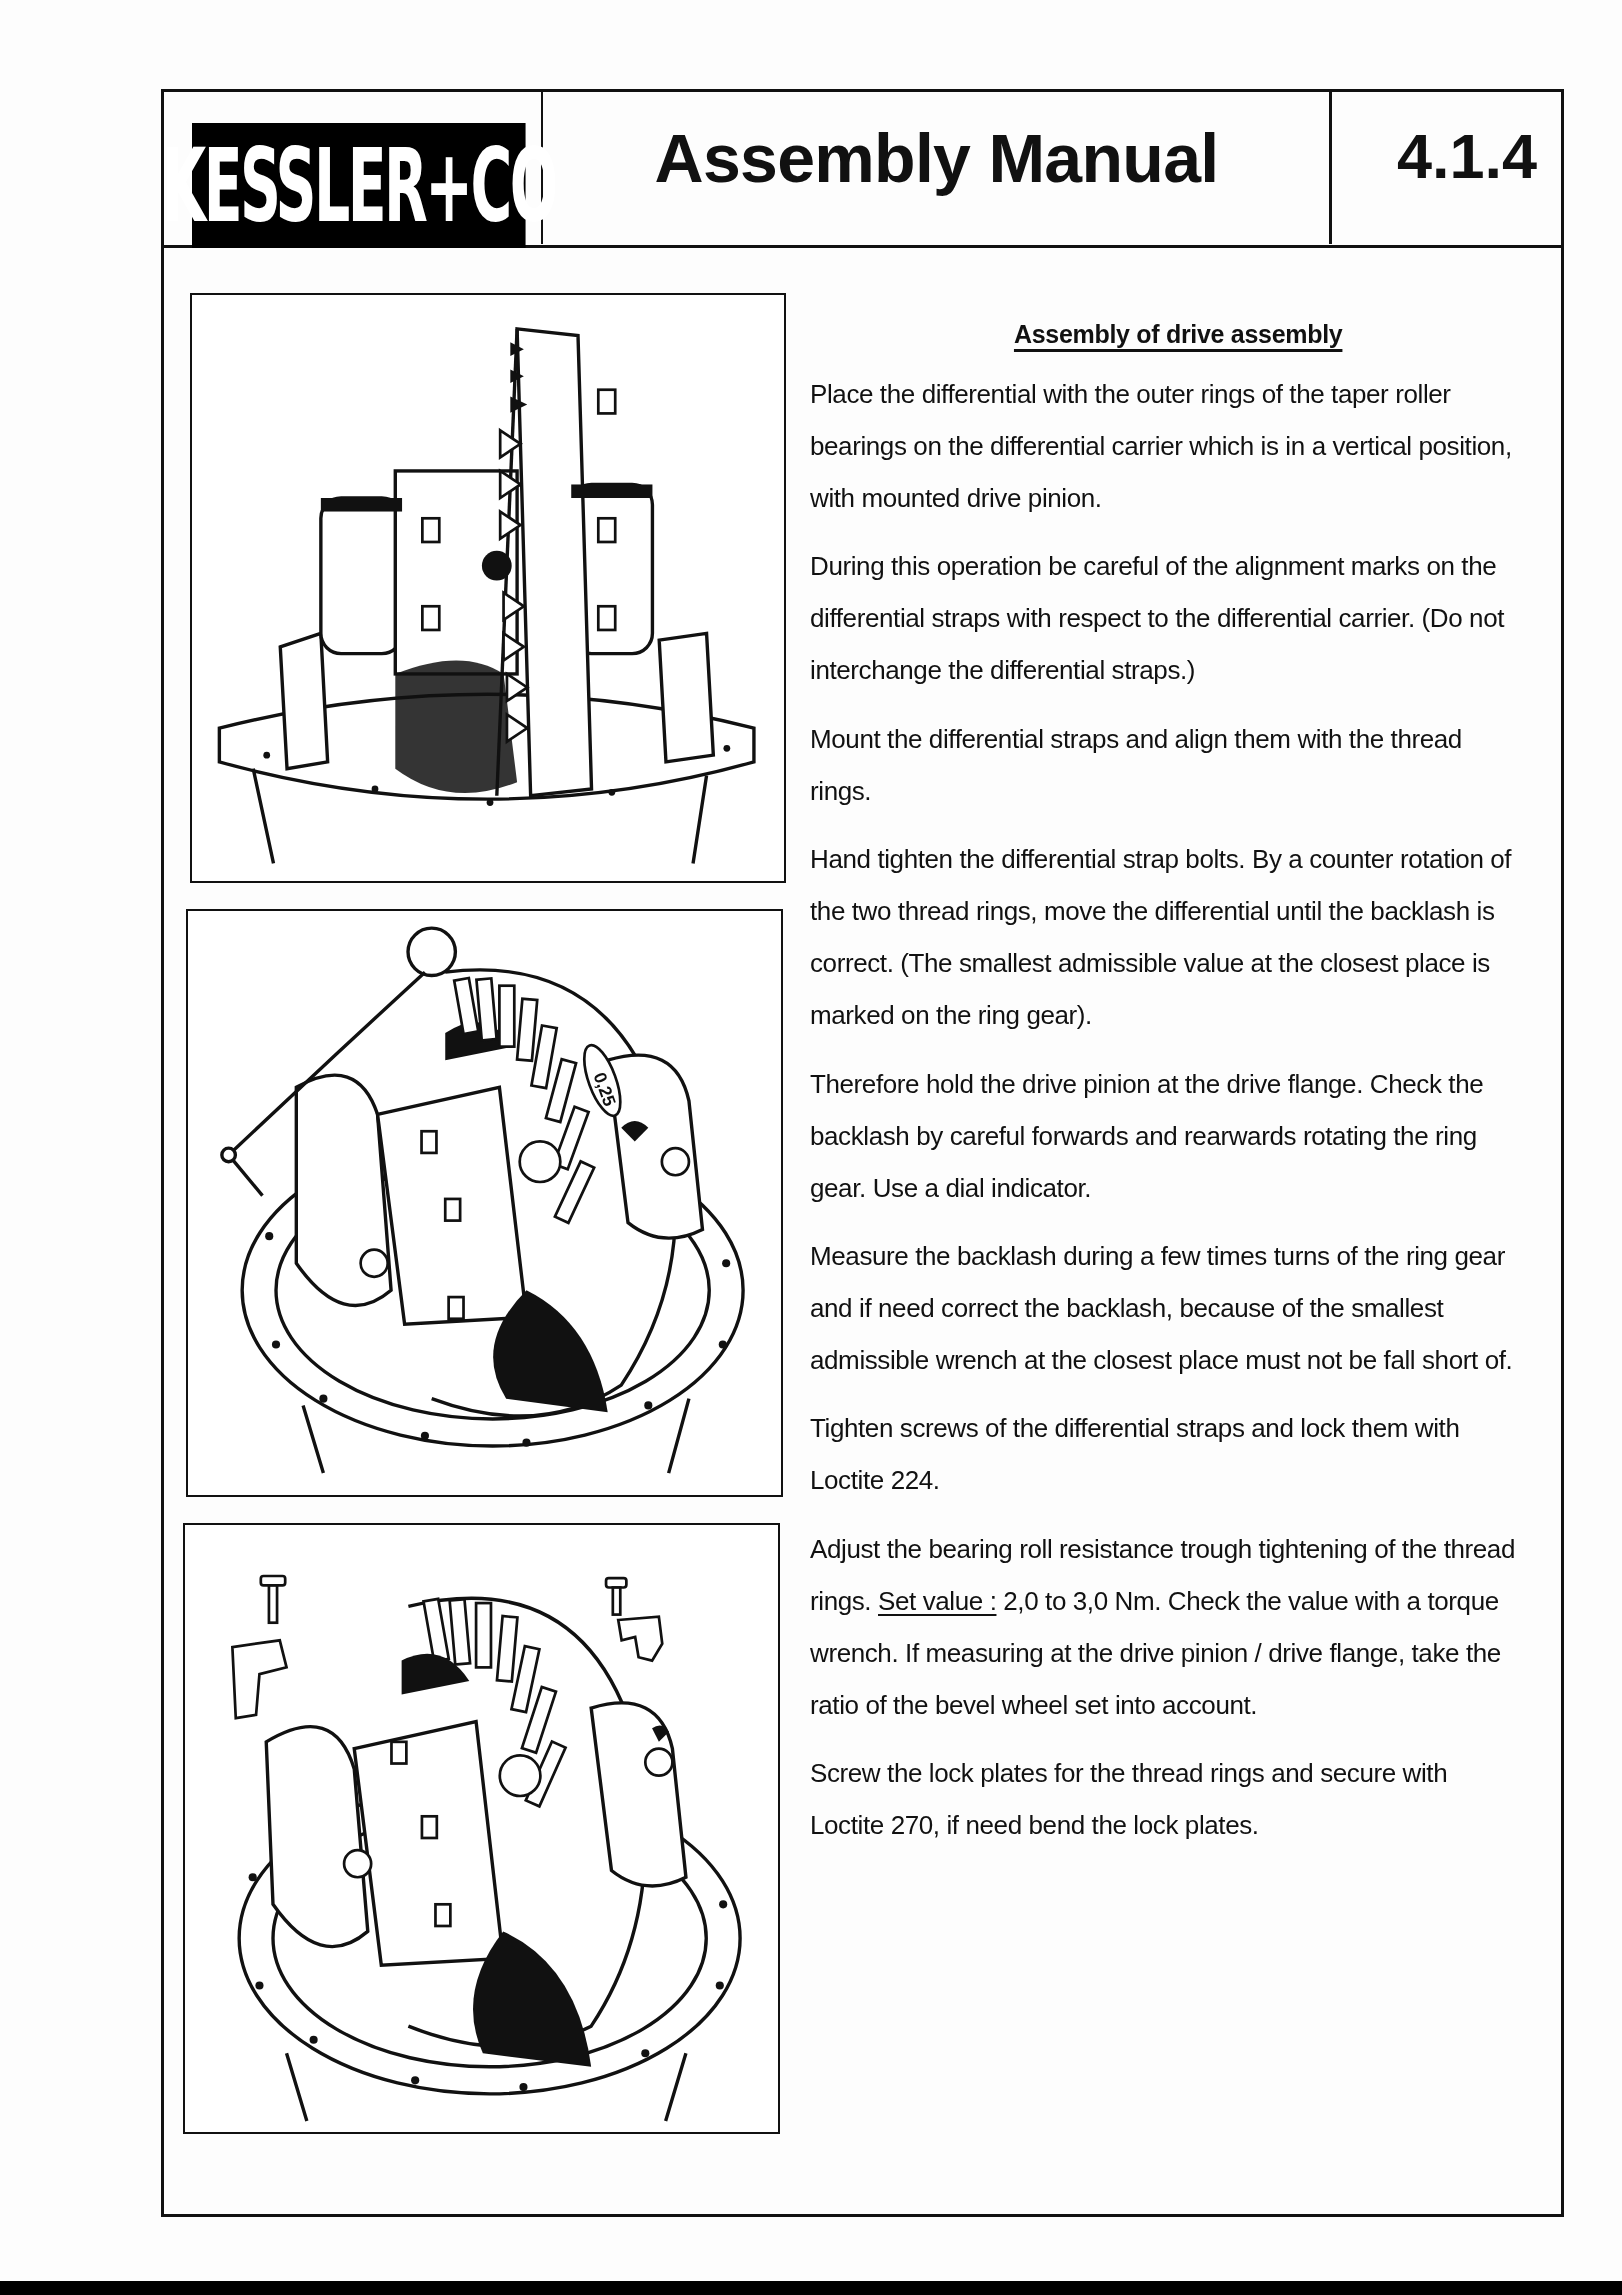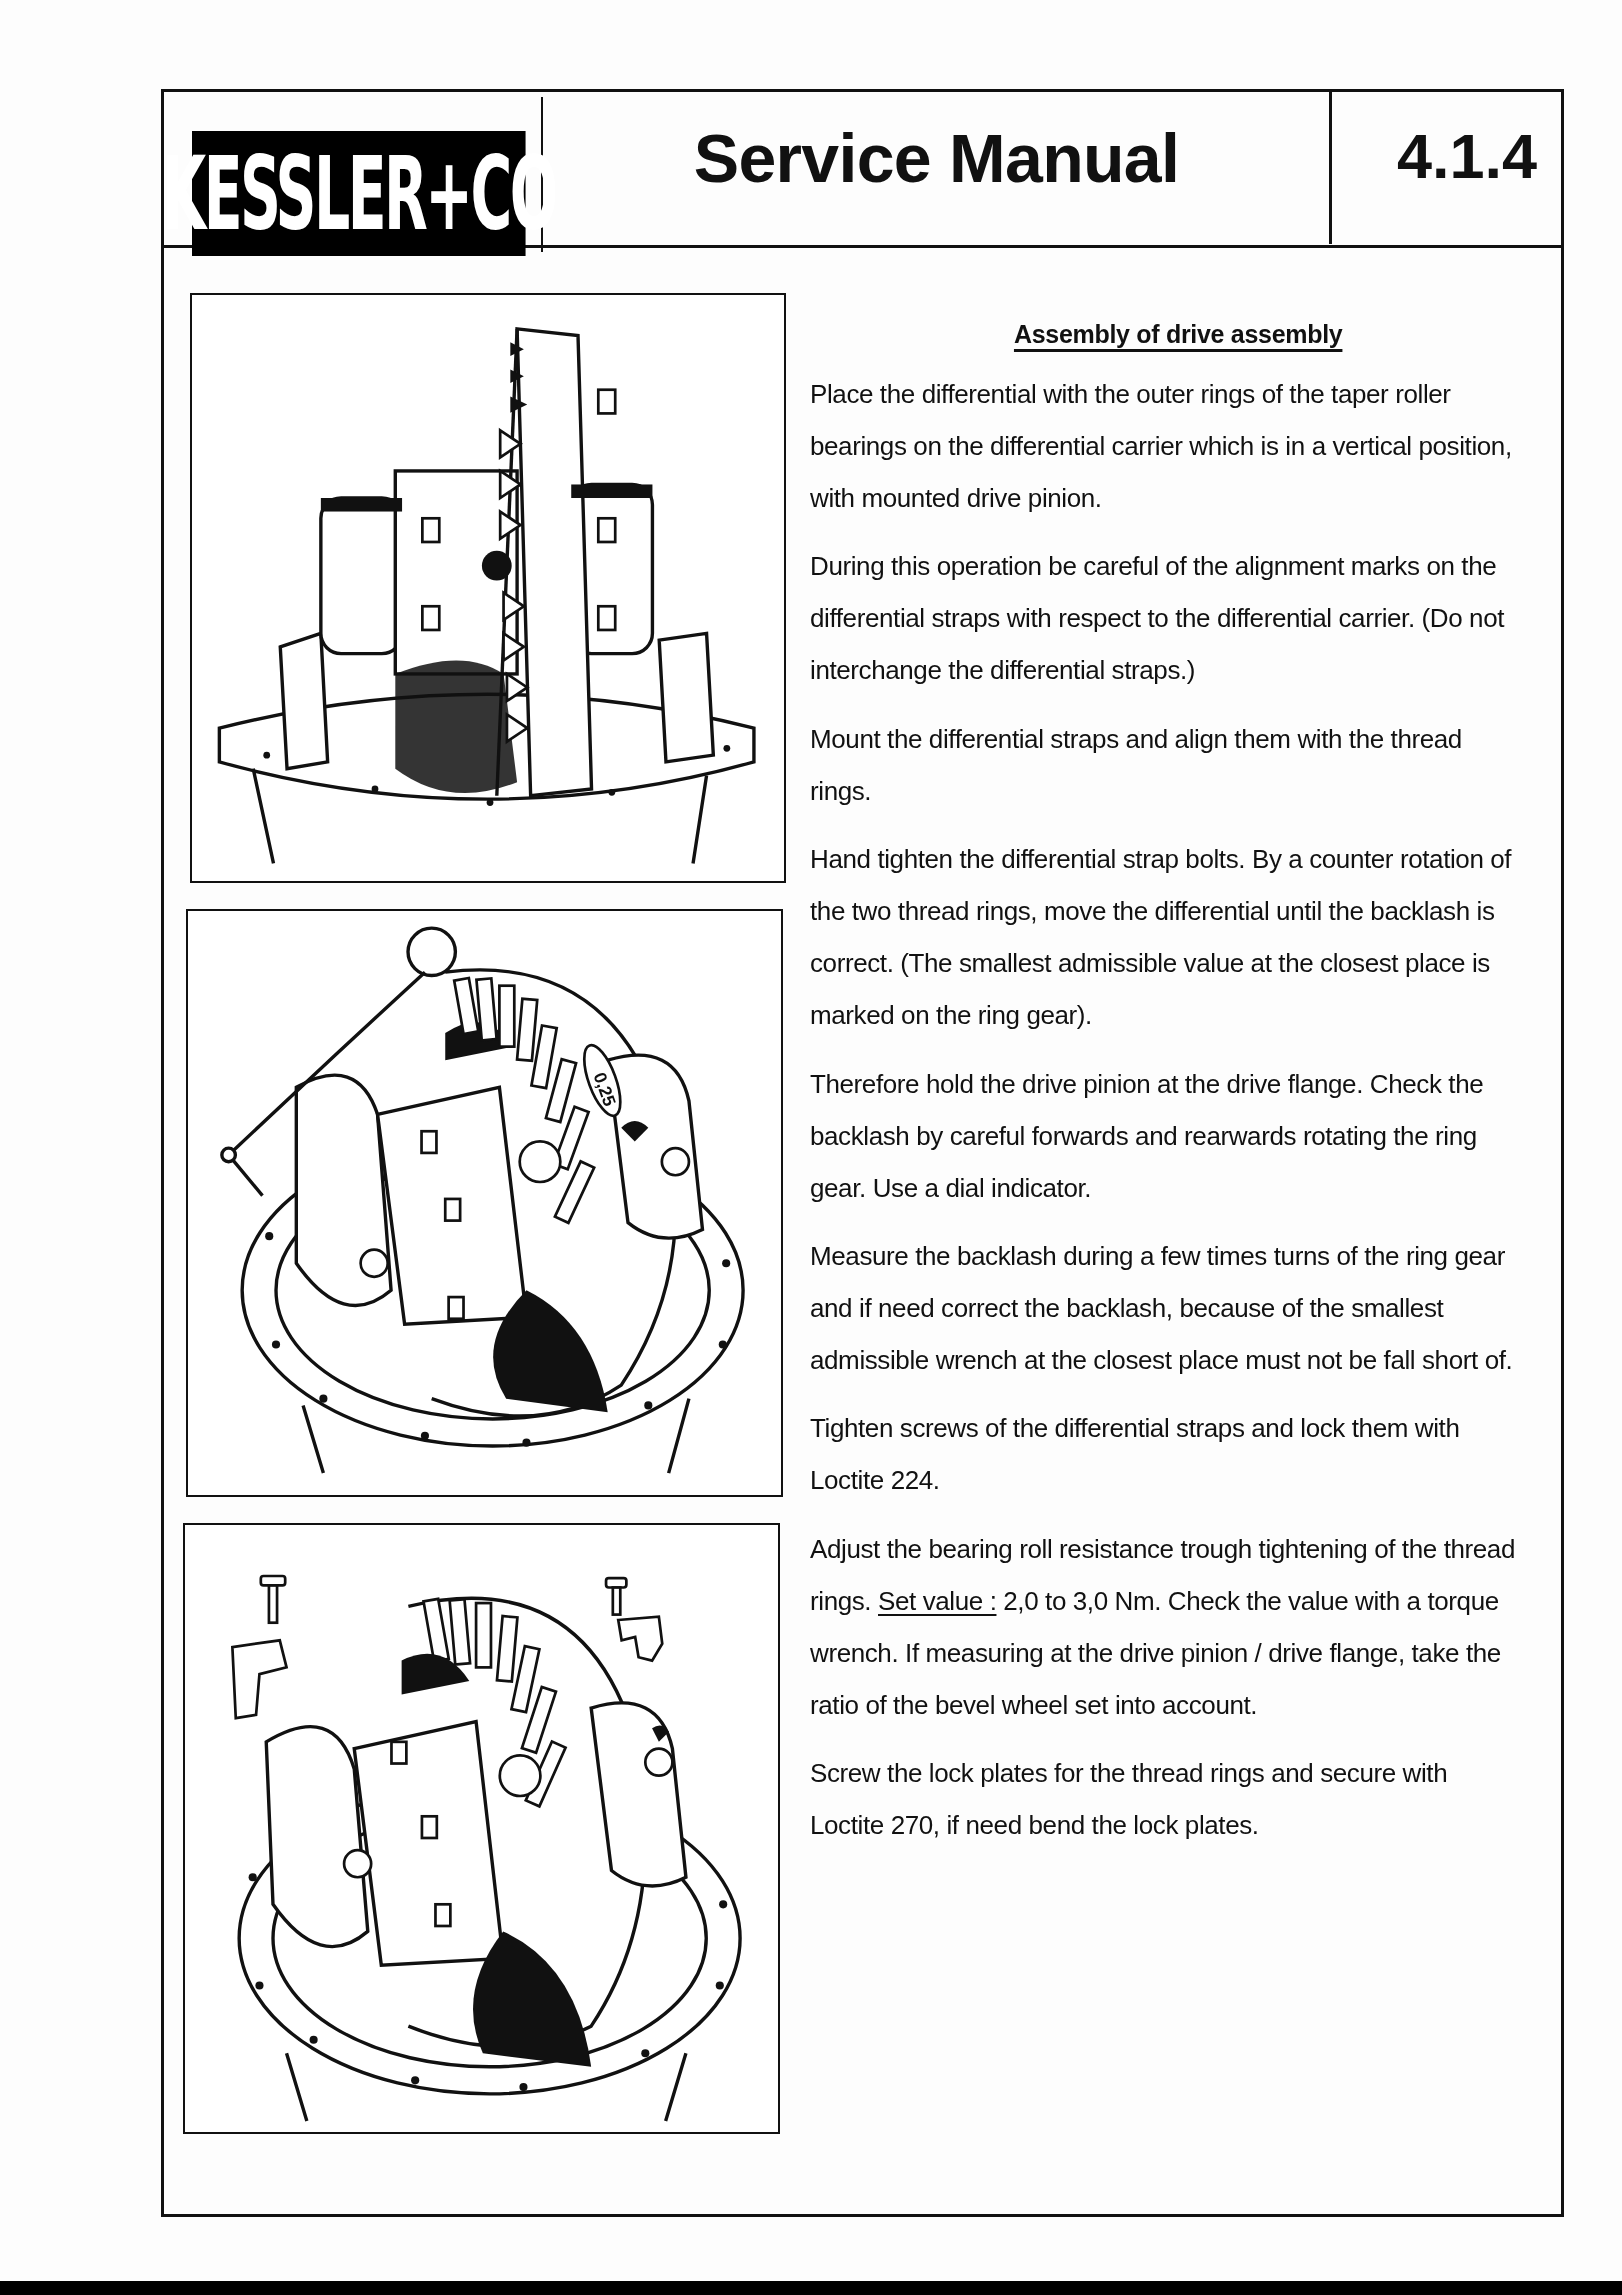--- a/index.html
+++ b/index.html
@@ -2,21 +2,21 @@
 <html style="font-size:11px"><head>
 <meta charset="utf-8">
 <style>
   html,body{margin:0;padding:0;background:#fdfdfd;}
   body{width:1622px;height:2295px;position:relative;overflow:hidden;
        font-family:"Liberation Sans",sans-serif;color:#111;}
   .frame{position:absolute;left:161px;top:89px;width:1403px;height:2128px;
          border:3.4px solid #111;box-sizing:border-box;}
   .header{position:absolute;left:161px;top:89px;width:1403px;height:159px;
           border-bottom:3.4px solid #111;box-sizing:border-box;}
-  .logo-cell{position:absolute;left:0;top:8px;width:382px;height:155px;
+  .logo-cell{position:absolute;left:0;top:0;width:382px;height:155px;
              border-right:2.7px solid #111;box-sizing:border-box;}
   .logo{position:absolute;left:31px;top:34px;width:334px;height:125px;background:#000;
         color:#fff;display:flex;align-items:center;justify-content:center;
         font-family:"DejaVu Sans Condensed","DejaVu Sans",sans-serif;font-weight:bold;
         font-size:102px;letter-spacing:-4.1px;transform:scaleX(0.62);transform-origin:left center;
         width:538px;}
   .logo span{display:inline-block;}
   .title-cell{position:absolute;left:382px;top:0;width:787px;height:155px;
               display:flex;align-items:center;justify-content:center;}
   .title-cell h1{margin:0;font-size:68px;font-weight:bold;letter-spacing:-0.7px;
@@ -43,21 +43,21 @@
 
 <div class="frame"></div>
 
 <div class="header">
   <div class="logo-cell">
     <div class="logo">
       <span>KESSLER+CO</span>
     </div>
   </div>
   <div class="title-cell">
-    <h1>Service Manual</h1>
+    <h1>Assembly Manual</h1>
   </div>
   <div class="num-cell">
     <span>4.1.4</span>
   </div>
 </div>
 
 <div class="fig" id="fig1">
   <svg viewBox="0 0 874 866">
     <g fill="none" stroke="#111" stroke-width="5">
       <path d="M40 640 Q437 540 830 640 L830 690 Q437 800 40 690 Z" fill="#fff"></path>

